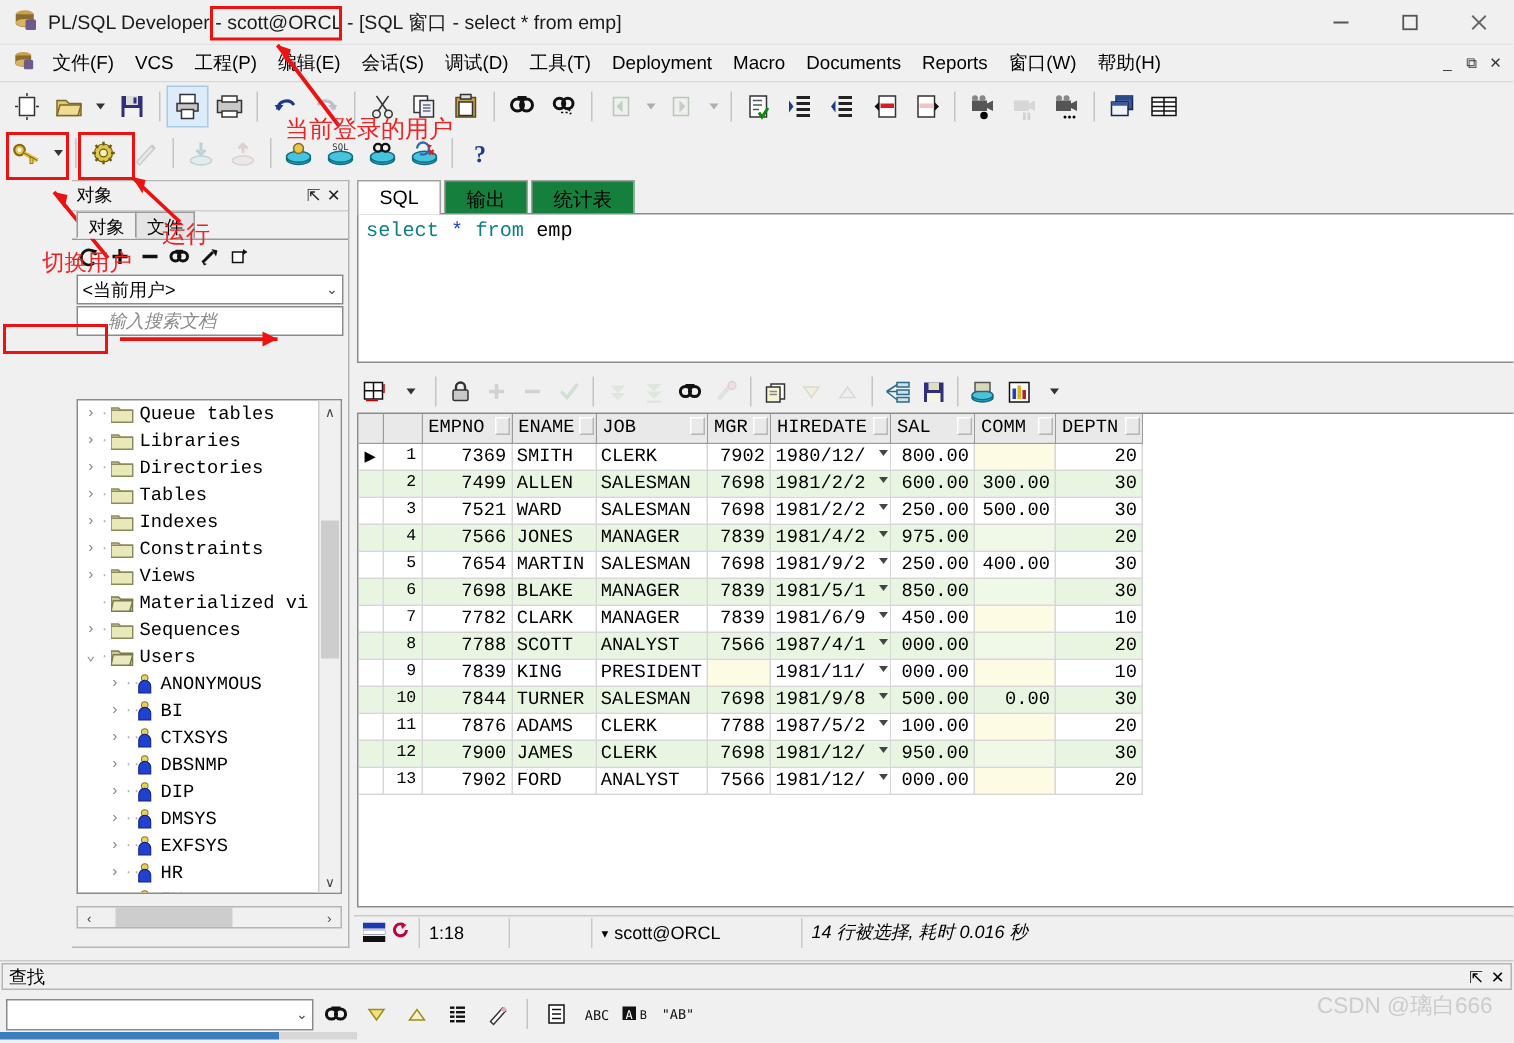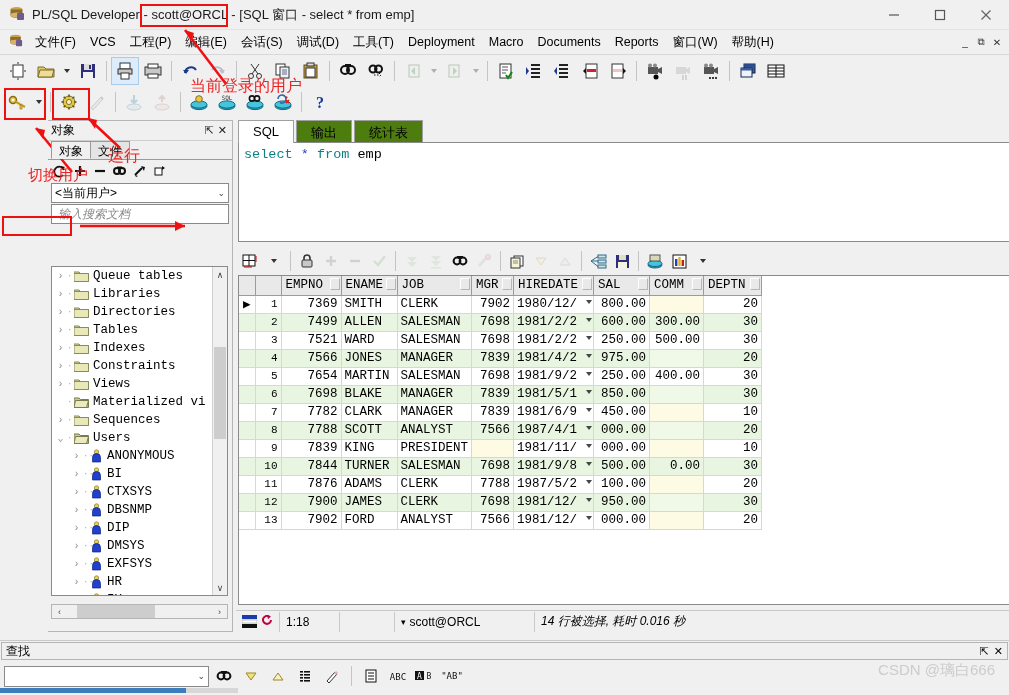--- a/index.html
+++ b/index.html
@@ -77,21 +77,21 @@
   .lsmalltools .ti { width:17px; height:17px; display:flex; align-items:center; justify-content:center; }
 
   .combo {
     margin:1px 3px; height:20px; background:#fff; border:1px solid #8a8a8a;
     display:flex; align-items:center; padding:0 3px; font-size:12px;
   }
   .combo .arrow { margin-left:auto; color:#444; font-size:9px; }
   .filterrow { height:20px; display:flex; align-items:center; padding:0 4px; font-size:12px; background:#f0f0f0; }
   .searchbox {
     margin:1px 3px; height:20px; background:#fff; border:1px solid #8a8a8a;
-    display:flex; align-items:center; padding:0 6px; font-size:12px; color:#8a8a8a; font-style:italic;
+    display:flex; align-items:center; padding:0 20px; font-size:12px; color:#8a8a8a; font-style:italic;
   }
 
   #tree {
     position:absolute; left:3px; top:145px; width:177px; height:330px;
     background:#fff; border:1px solid #8a8a8a; overflow:hidden;
   }
   .tnode { height:18px; display:flex; align-items:center; font-family:"Liberation Mono", monospace;
            font-size:12.5px; white-space:nowrap; padding-left:2px; }
   .tnode .exp { width:13px; text-align:center; color:#8a8a8a; font-size:10px; }
   .tnode .dots { width:7px; color:#b0b0b0; font-size:9px; text-align:center; }
@@ -105,21 +105,21 @@
   .hscroll-outer { position:absolute; left:3px; bottom:12px; width:177px; height:15px;
                    background:#f0f0f0; border:1px solid #b5b5b5; display:flex; align-items:center; }
   .hscroll-outer .arrw { width:15px; text-align:center; font-size:9px; color:#444; }
   .hscroll-outer .track { flex:1; height:13px; position:relative; }
   .hscroll-outer .thumb { position:absolute; top:0; bottom:0; background:#cdcdcd; }
 
   
   #sqlchild { position:absolute; left:188px; top:0; width:821px; height:512px; background:#f0f0f0; }
 
   .mtabs { display:flex; height:23px; padding-left:2px; }
-  .mtab { padding:3px 14px 0 14px; font-size:13px; background:#4d7c0f; border:1px solid #a0a0a0;
+  .mtab { padding:3px 14px 0 14px; font-size:13px; background:#15803d; border:1px solid #a0a0a0;
           border-bottom:none; margin-right:2px; }
   .mtab.active { background:#fff; position:relative; z-index:3; }
 
   #editor {
     position:absolute; left:2px; top:22px; width:785px; height:100px;
     background:#fff; border:1px solid #8a8a8a;
     font-family:"Liberation Mono", monospace; font-size:13.5px; padding:4px 5px;
   }
   .kw { color:#0d7f86; }
   .star { color:#2244cc; }

